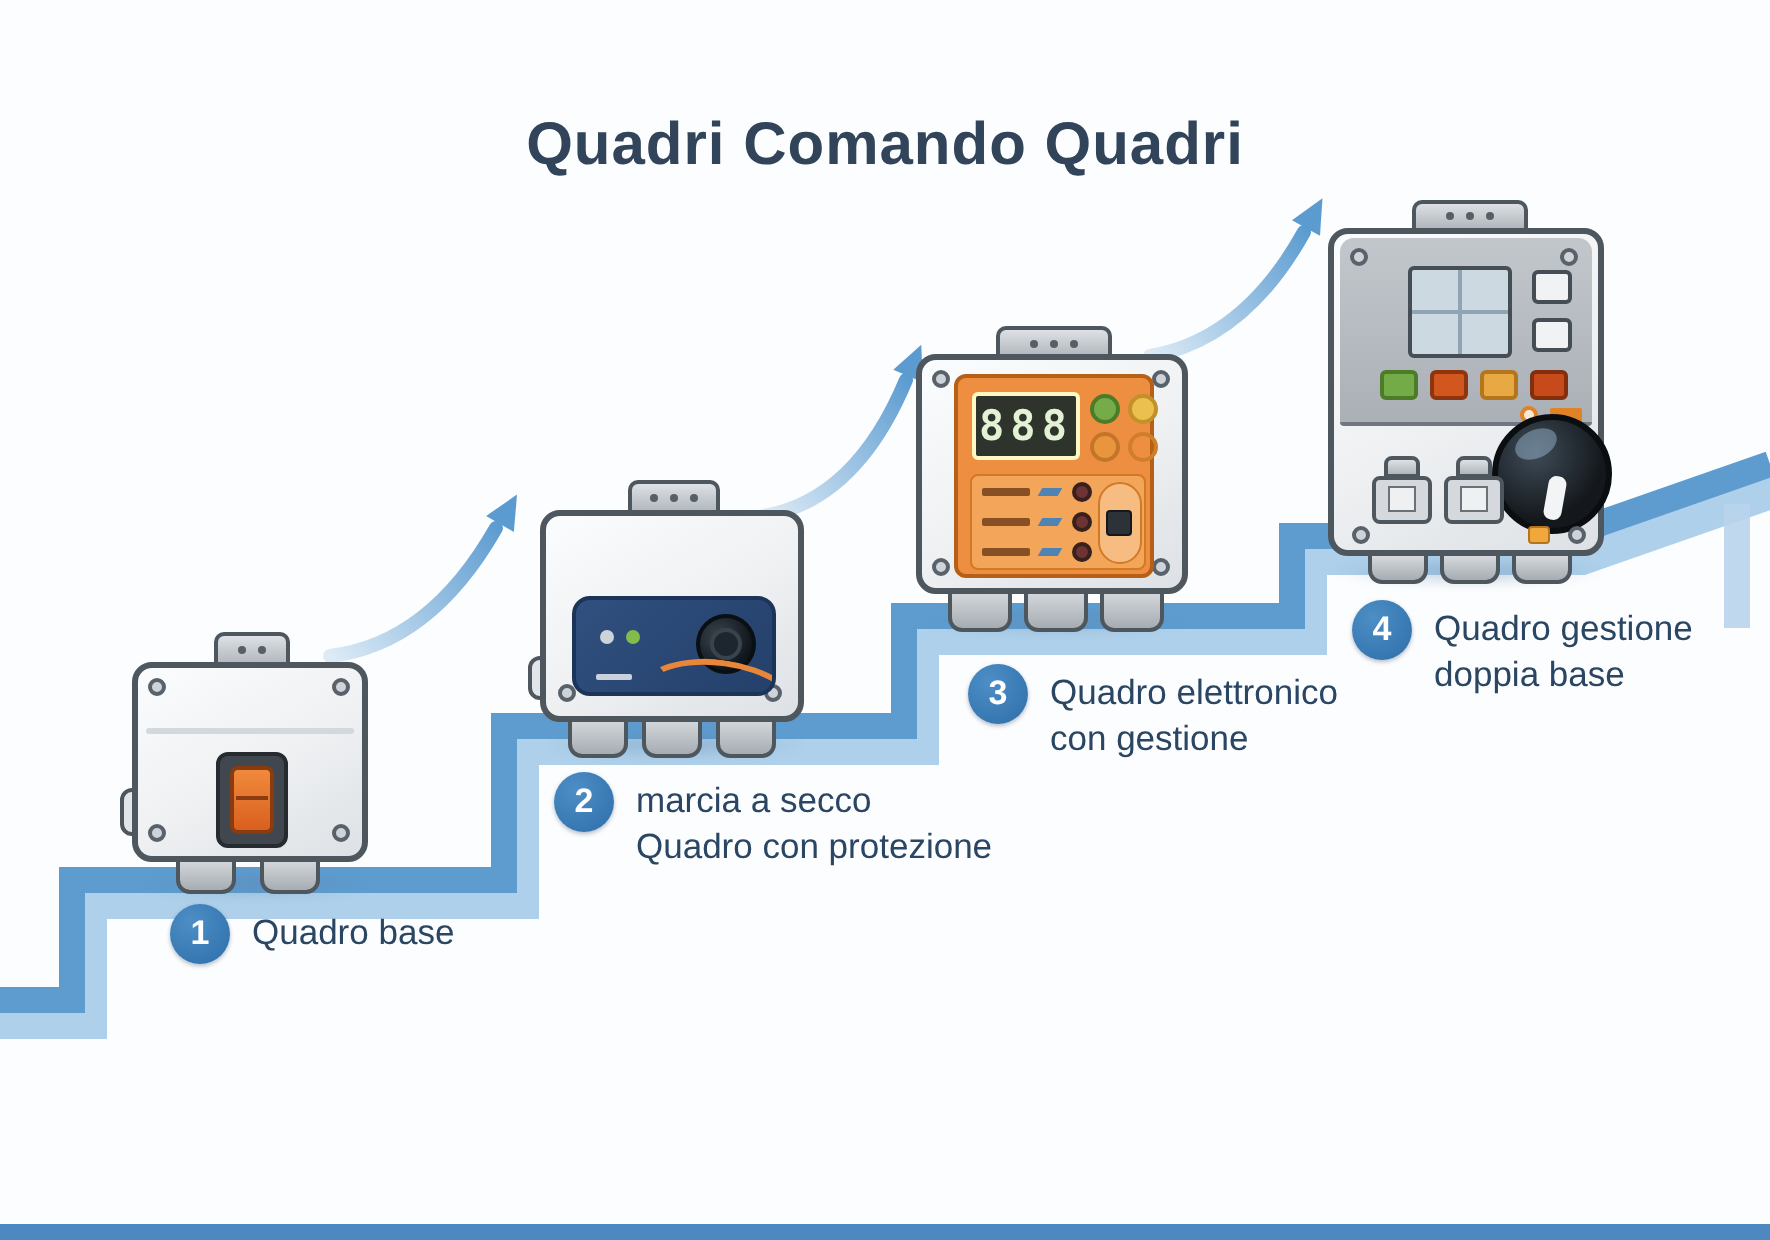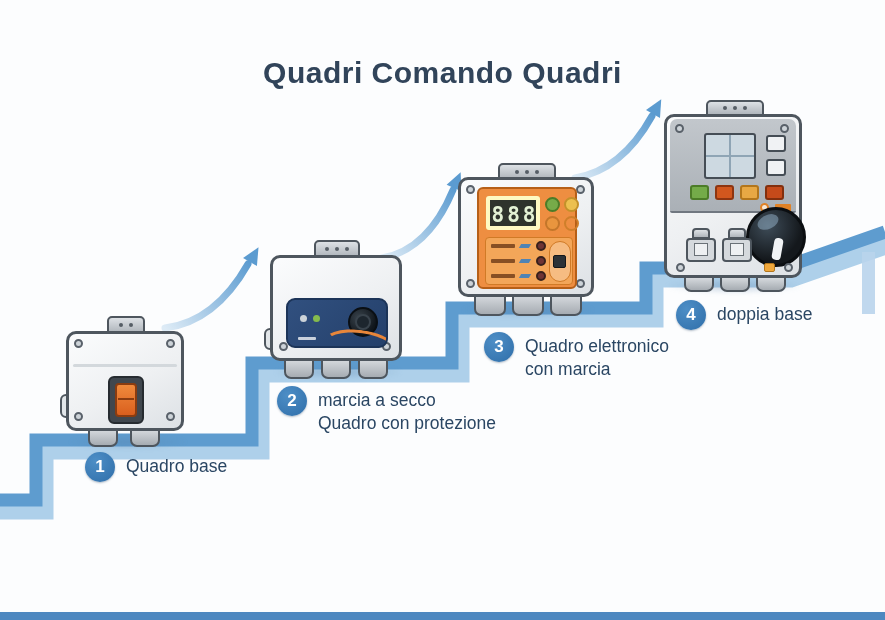--- a/index.html
+++ b/index.html
@@ -138,21 +138,21 @@
       </div>
     <div class="glb" style="left:16px;top:131px;width:32px;height:22px;"></div>
     <div class="glb" style="left:54px;top:131px;width:32px;height:22px;"></div>
     <div class="glb" style="left:92px;top:131px;width:32px;height:22px;"></div>
     <div class="bod" style="left:0;top:14px;width:136px;height:120px;"></div>
     <div class="screw" style="left:8px;top:22px;"></div>
     <div class="screw" style="left:118px;top:22px;"></div>
     <div class="screw" style="left:8px;top:116px;"></div>
     <div class="screw" style="left:118px;top:116px;"></div>
     <div style="left:19px;top:24px;width:100px;height:102px;background:#ee8e41;border:2px solid #b65f17;border-radius:6px;z-index:2;">
-      <div style="left:7px;top:7px;width:54px;height:34px;background:#2e332c;border:4px solid #fef9c3;border-radius:3px;">
+      <div style="left:7px;top:7px;width:54px;height:34px;background:#2e332c;border:2px solid #fef9c3;border-radius:3px;">
         <div class="seg" style="left:0;top:0;width:50px;height:30px;">888</div>
       </div>
       <div style="left:66px;top:8px;width:15px;height:15px;border-radius:50%;background:#76ab49;border:2px solid #4c7c28;"></div>
       <div style="left:85px;top:8px;width:15px;height:15px;border-radius:50%;background:#ecc04f;border:2px solid #c3912a;"></div>
       <div style="left:66px;top:27px;width:15px;height:15px;border-radius:50%;background:#e9953e;border:2px solid #c3762a;"></div>
       <div style="left:85px;top:27px;width:15px;height:15px;border-radius:50%;background:transparent;border:2px solid #cf7f2a;"></div>
       <div style="left:6px;top:48px;width:88px;height:48px;background:#f3a659;border:1.5px solid #d07a26;border-radius:4px;">
         <div style="left:5px;top:6px;width:24px;height:4px;background:#6b3a17;border-radius:1px;opacity:.8;"></div>
         <div style="left:34px;top:6px;width:10px;height:4px;background:#4f83b4;transform:skewX(-30deg);"></div>
         <div style="left:50px;top:3px;width:10px;height:10px;border-radius:50%;background:#6e3434;border:2px solid #38201c;"></div>
@@ -225,25 +225,26 @@
     <div class="badge">2</div>
     <div class="steplabel">
       <div>marcia a secco</div>
       <div>Quadro con protezione</div>
     </div>
   </div>
   <div class="steprow" style="left:484px;top:332px;">
     <div class="badge">3</div>
     <div class="steplabel">
       <div>Quadro elettronico</div>
-      <div>con marcia</div>
+      <div>con gestione</div>
     </div>
   </div>
   <div class="steprow" style="left:676px;top:300px;">
     <div class="badge">4</div>
     <div class="steplabel">
+      <div>Quadro gestione</div>
       <div>doppia base</div>
     </div>
   </div>
 
 
   <div class="footer-bar"></div>
 </div>
 
 </body></html>

